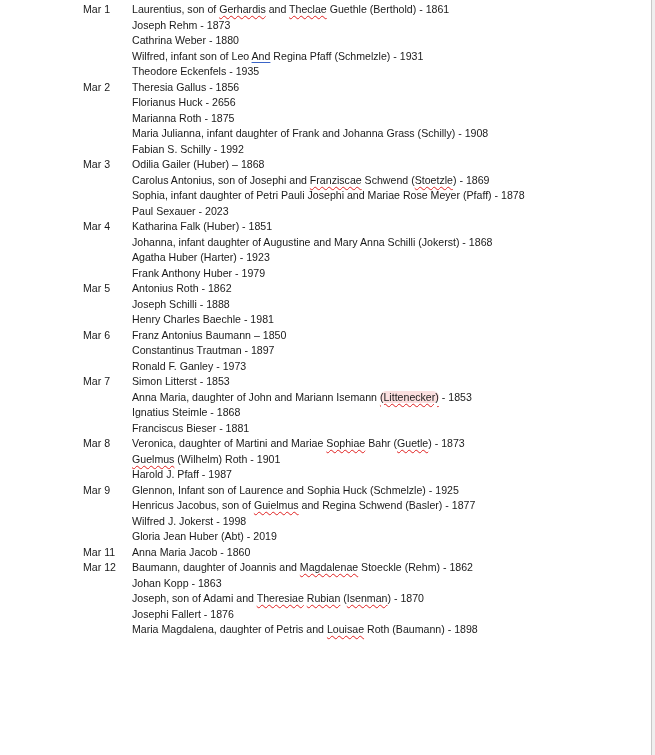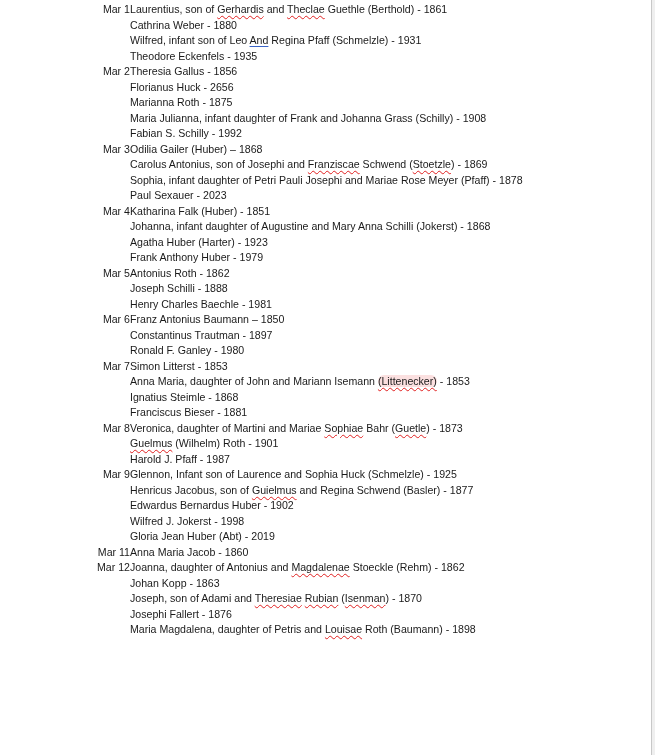--- a/index.html
+++ b/index.html
@@ -23,37 +23,41 @@
       position: absolute; left: 652px; top: 0;
       width: 3px; height: 755px;
       background: #efefef;
     }
     .list {
       position: absolute; left: 83px; top: 2px;
       font-size: 10.6px; color: #1a1a1a;
       line-height: 15.5px;
     }
     .line { display: flex; white-space: nowrap; height: 15.5px; }
-    .date { width: 47px; flex: none; text-align: right; }
-    .entry { flex: none; }
+    .date { width: 28px; flex: none; }
+    .entry { flex: none; margin-left: 21px; }
     .sp { text-decoration: underline wavy #e02020; text-decoration-thickness: 1px; text-underline-offset: 2px; }
     .sp-hl { background: #fbe0e0; border-radius: 6px; }
     .gr { text-decoration: underline solid #3a64c8; text-underline-offset: 2px; }
   </style>
 </head>
 <body>
 
 <div class="page">
   <div class="list" id="list">
       <div class="line">
         <span class="date">Mar 1</span>
         <span class="entry"><span>Laurentius, son of </span><span class="sp">Gerhardis</span><span> and </span><span class="sp">Theclae</span><span> Guethle (Berthold) - 1861</span></span>
       </div>
       <div class="line">
         <span class="date"></span>
+        <span class="entry"><span>Joseph Rehm - 1873</span></span>
+      </div>
+      <div class="line">
+        <span class="date"></span>
         <span class="entry"><span>Cathrina Weber - 1880</span></span>
       </div>
       <div class="line">
         <span class="date"></span>
         <span class="entry"><span>Wilfred, infant son of Leo </span><span class="gr">And</span><span> Regina Pfaff (Schmelzle) - 1931</span></span>
       </div>
       <div class="line">
         <span class="date"></span>
         <span class="entry"><span>Theodore Eckenfels - 1935</span></span>
       </div>
@@ -124,21 +128,21 @@
       <div class="line">
         <span class="date">Mar 6</span>
         <span class="entry"><span>Franz Antonius Baumann – 1850</span></span>
       </div>
       <div class="line">
         <span class="date"></span>
         <span class="entry"><span>Constantinus Trautman - 1897</span></span>
       </div>
       <div class="line">
         <span class="date"></span>
-        <span class="entry"><span>Ronald F. Ganley - 1980</span></span>
+        <span class="entry"><span>Ronald F. Ganley - 1973</span></span>
       </div>
       <div class="line">
         <span class="date">Mar 7</span>
         <span class="entry"><span>Simon Litterst - 1853</span></span>
       </div>
       <div class="line">
         <span class="date"></span>
         <span class="entry"><span>Anna Maria, daughter of John and Mariann Isemann </span><span class="sp sp-hl">(Littenecker)</span><span> - 1853</span></span>
       </div>
       <div class="line">
@@ -164,37 +168,33 @@
       <div class="line">
         <span class="date">Mar 9</span>
         <span class="entry"><span>Glennon, Infant son of Laurence and Sophia Huck (Schmelzle) - 1925</span></span>
       </div>
       <div class="line">
         <span class="date"></span>
         <span class="entry"><span>Henricus Jacobus, son of </span><span class="sp">Guielmus</span><span> and Regina Schwend (Basler) - 1877</span></span>
       </div>
       <div class="line">
         <span class="date"></span>
-        <span class="entry"><span>Edwardus Bernardus Huber - 1902</span></span>
-      </div>
-      <div class="line">
-        <span class="date"></span>
         <span class="entry"><span>Wilfred J. Jokerst - 1998</span></span>
       </div>
       <div class="line">
         <span class="date"></span>
         <span class="entry"><span>Gloria Jean Huber (Abt) - 2019</span></span>
       </div>
       <div class="line">
         <span class="date">Mar 11</span>
         <span class="entry"><span>Anna Maria Jacob - 1860</span></span>
       </div>
       <div class="line">
         <span class="date">Mar 12</span>
-        <span class="entry"><span>Joanna, daughter of Antonius and </span><span class="sp">Magdalenae</span><span> Stoeckle (Rehm) - 1862</span></span>
+        <span class="entry"><span>Baumann, daughter of Joannis and </span><span class="sp">Magdalenae</span><span> Stoeckle (Rehm) - 1862</span></span>
       </div>
       <div class="line">
         <span class="date"></span>
         <span class="entry"><span>Johan Kopp - 1863</span></span>
       </div>
       <div class="line">
         <span class="date"></span>
         <span class="entry"><span>Joseph, son of Adami and </span><span class="sp">Theresiae</span><span> </span><span class="sp">Rubian</span><span> (</span><span class="sp">Isenman</span><span>) - 1870</span></span>
       </div>
       <div class="line">

